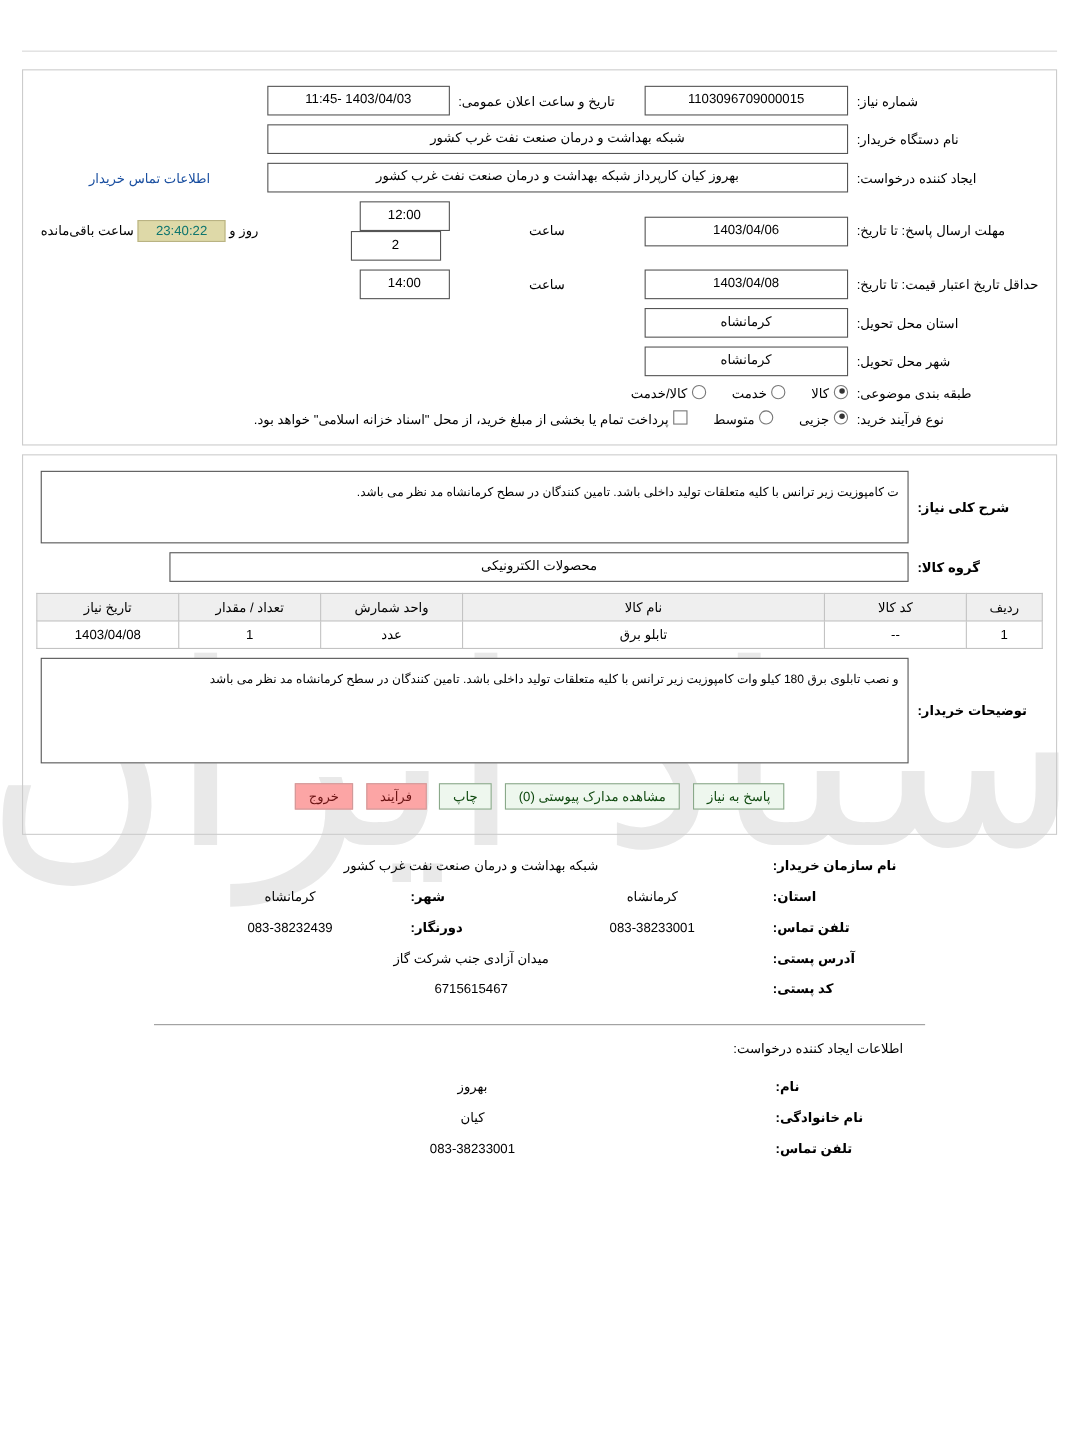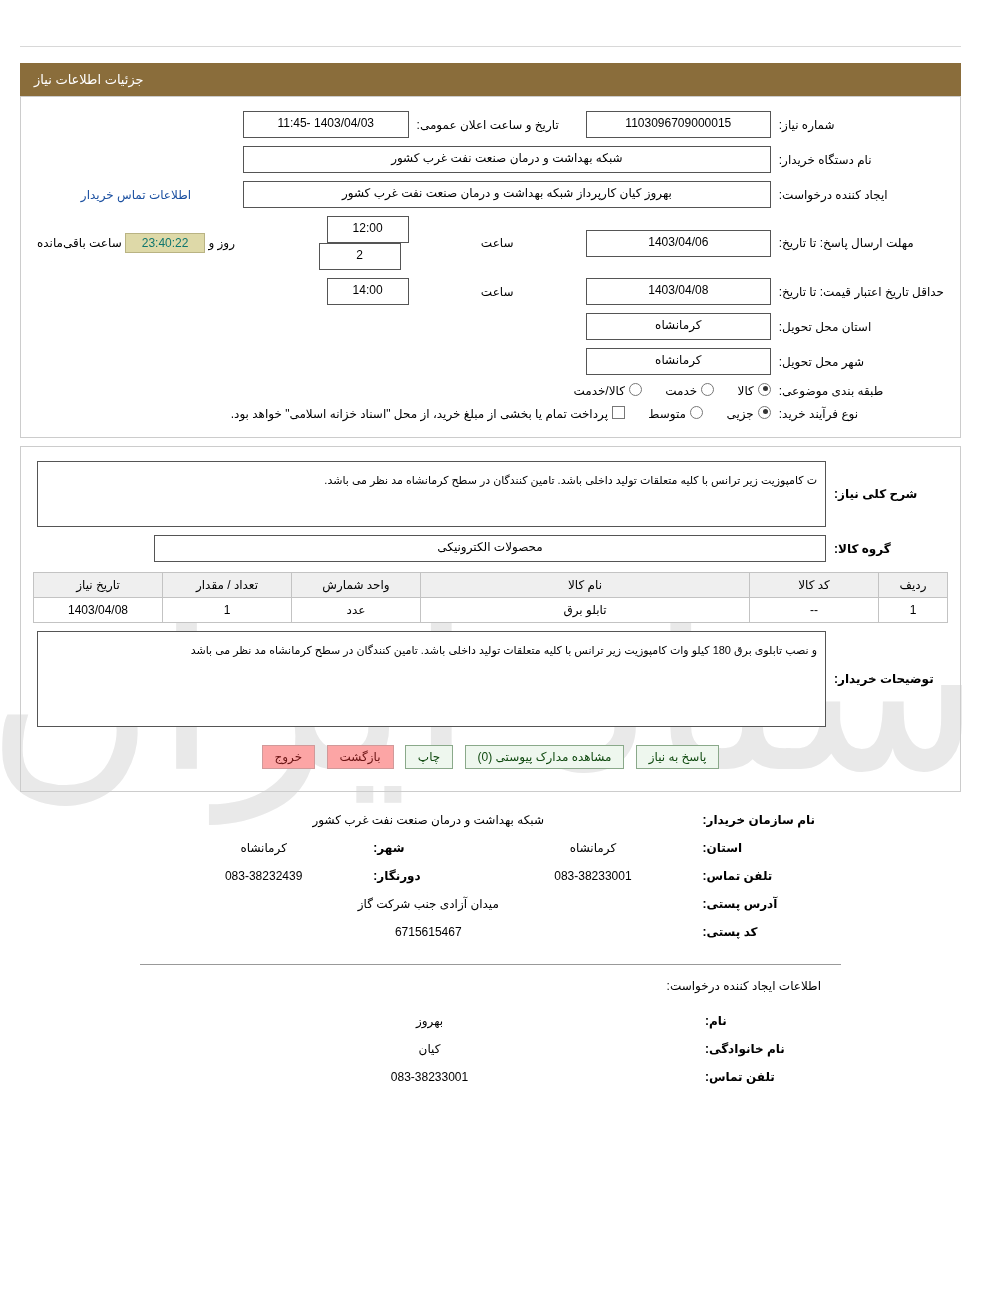--- a/index.html
+++ b/index.html
@@ -210,21 +210,20 @@
 </style>
 </head>
 <body>
 
 <div class="watermark">ستاد ایران</div>
 
 <div class="page">
 
   <div class="topline"></div>
 
-  <div class="section-header">جزئیات اطلاعات نیاز</div>
 
   <div class="panel">
     <table class="form">
       <tbody>
           <tr>
         <td class="lbl">شماره نیاز:</td>
         <td style="width:220px">
               <span class="box">1103096709000015</span>
             </td>
         <td class="lbl" style="width:170px">تاریخ و ساعت اعلان عمومی:</td>
@@ -361,21 +360,21 @@
               <div class="bigbox" style="min-height:70px">و نصب تابلوی برق 180 کیلو وات کامپوزیت زیر ترانس با کلیه متعلقات تولید داخلی باشد. تامین کنندگان در سطح کرمانشاه مد نظر می باشد</div>
             </td>
       </tr>
     </tbody>
       </table>
 
     <div class="btnrow">
       <span class="btn">پاسخ به نیاز</span>
       <span class="btn">مشاهده مدارک پیوستی (0)</span>
       <span class="btn">چاپ</span>
-      <span class="btn red">بازگشت</span>
+      <span class="btn red">فرآیند</span>
       <span class="btn red">خروج</span>
     </div>
   </div>
 
 
   <div class="cont-wrap">
     <table class="contact-table">
       <tbody>
           <tr>
         <td class="c-lbl">نام سازمان خریدار:</td>

